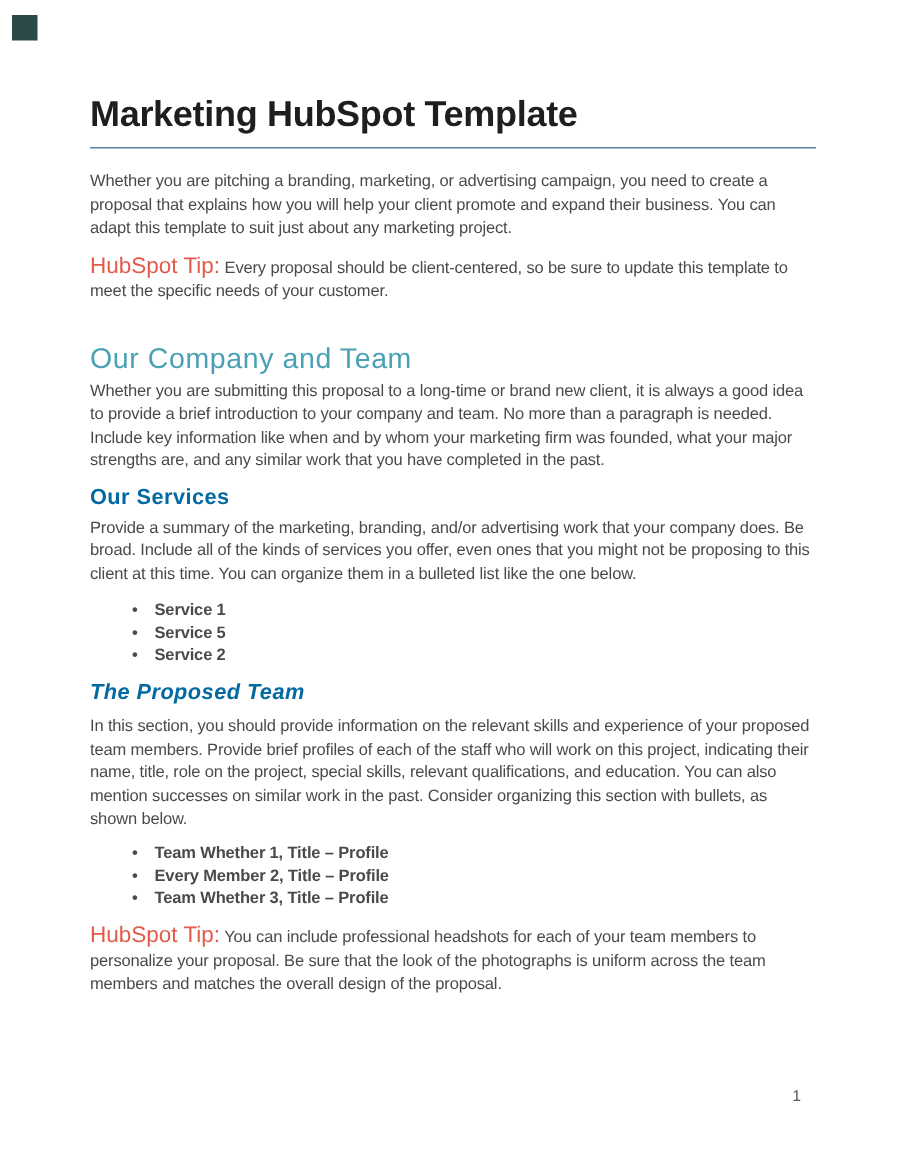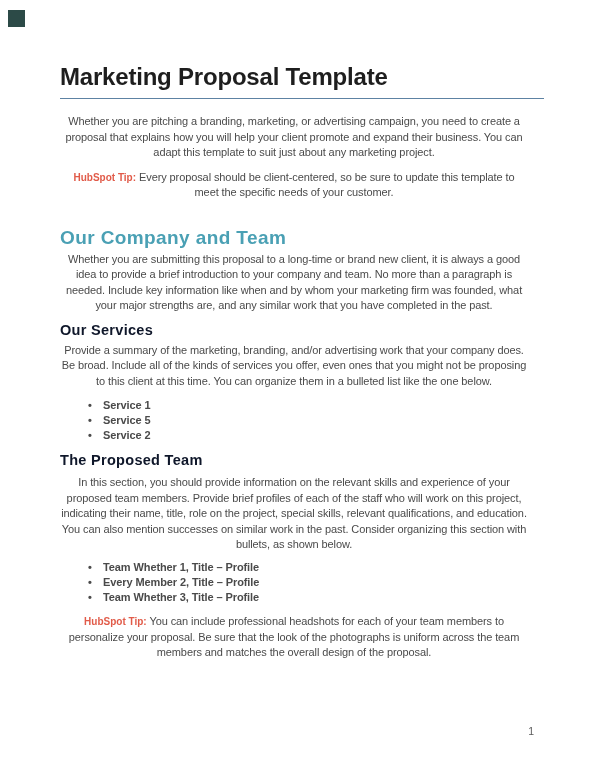--- a/index.html
+++ b/index.html
@@ -33,53 +33,52 @@
     font-weight: 700;
     letter-spacing: -0.2px;
     color: #1e1e1e;
   }
   .rule {
     margin-top: 8px;
     height: 0;
     border-top: 1.5px solid #5d82a3;
   }
   p.body {
-    margin: 15px 16px 0 0;
+    margin: 15px 0 0 0;
     font-size: 11px;
     line-height: 15.5px;
     letter-spacing: -0.1px;
     color: #4a4a4a;
-    text-align: center;
   }
   p.tight { margin-top: 3px; }
   p.after-head { margin-top: 4px; }
   p.tip { margin-top: 9px; }
   .tip-label {
     color: #e15b49;
-    font-weight: 700;
-    font-size: 10px;
+    font-weight: 400;
+    font-size: 15px;
     letter-spacing: 0;
   }
   h2.teal-heading {
     margin: 25px 0 0 0;
     font-size: 19px;
     line-height: 23px;
-    font-weight: 700;
+    font-weight: 400;
     letter-spacing: 0.4px;
     color: #4aa0b4;
   }
   h3.orange-heading {
     margin: 8px 0 0 0;
     font-size: 14.5px;
     line-height: 17px;
     font-weight: 700;
     letter-spacing: 0.3px;
-    color: #0f172a;
+    color: #0369a1;
   }
-  h3.orange-heading.team { margin-top: 9px; }
+  h3.orange-heading.team { margin-top: 9px; font-style: italic; }
   p.para-team { margin-top: 6px; }
   ul.bullet-list {
     margin: 9px 0 0 0;
     padding: 0 0 0 28px;
     list-style: none;
     font-weight: bold;
   }
   ul.bullet-list.second { margin-top: 7px; }
   ul.bullet-list li {
     position: relative;
@@ -103,21 +102,21 @@
     color: #5a5a5a;
   }
 </style>
 </head>
 <body>
 
 <div class="page">
   <div class="corner-square"></div>
 
   <div class="content">
-    <h1 class="doc-title">Marketing Proposal Template</h1>
+    <h1 class="doc-title">Marketing HubSpot Template</h1>
     <div class="rule"></div>
 
     <p class="body">Whether you are pitching a branding, marketing, or advertising campaign, you need to create a proposal that explains how you will help your client promote and expand their business. You can adapt this template to suit just about any marketing project.</p>
 
     <p class="body tip"><span class="tip-label">HubSpot Tip:</span> <span>Every proposal should be client-centered, so be sure to update this template to meet the specific needs of your customer.</span></p>
 
     <h2 class="teal-heading">Our Company and Team</h2>
     <p class="body tight">Whether you are submitting this proposal to a long-time or brand new client, it is always a good idea to provide a brief introduction to your company and team. No more than a paragraph is needed. Include key information like when and by whom your marketing firm was founded, what your major strengths are, and any similar work that you have completed in the past.</p>
 
     <h3 class="orange-heading">Our Services</h3>

